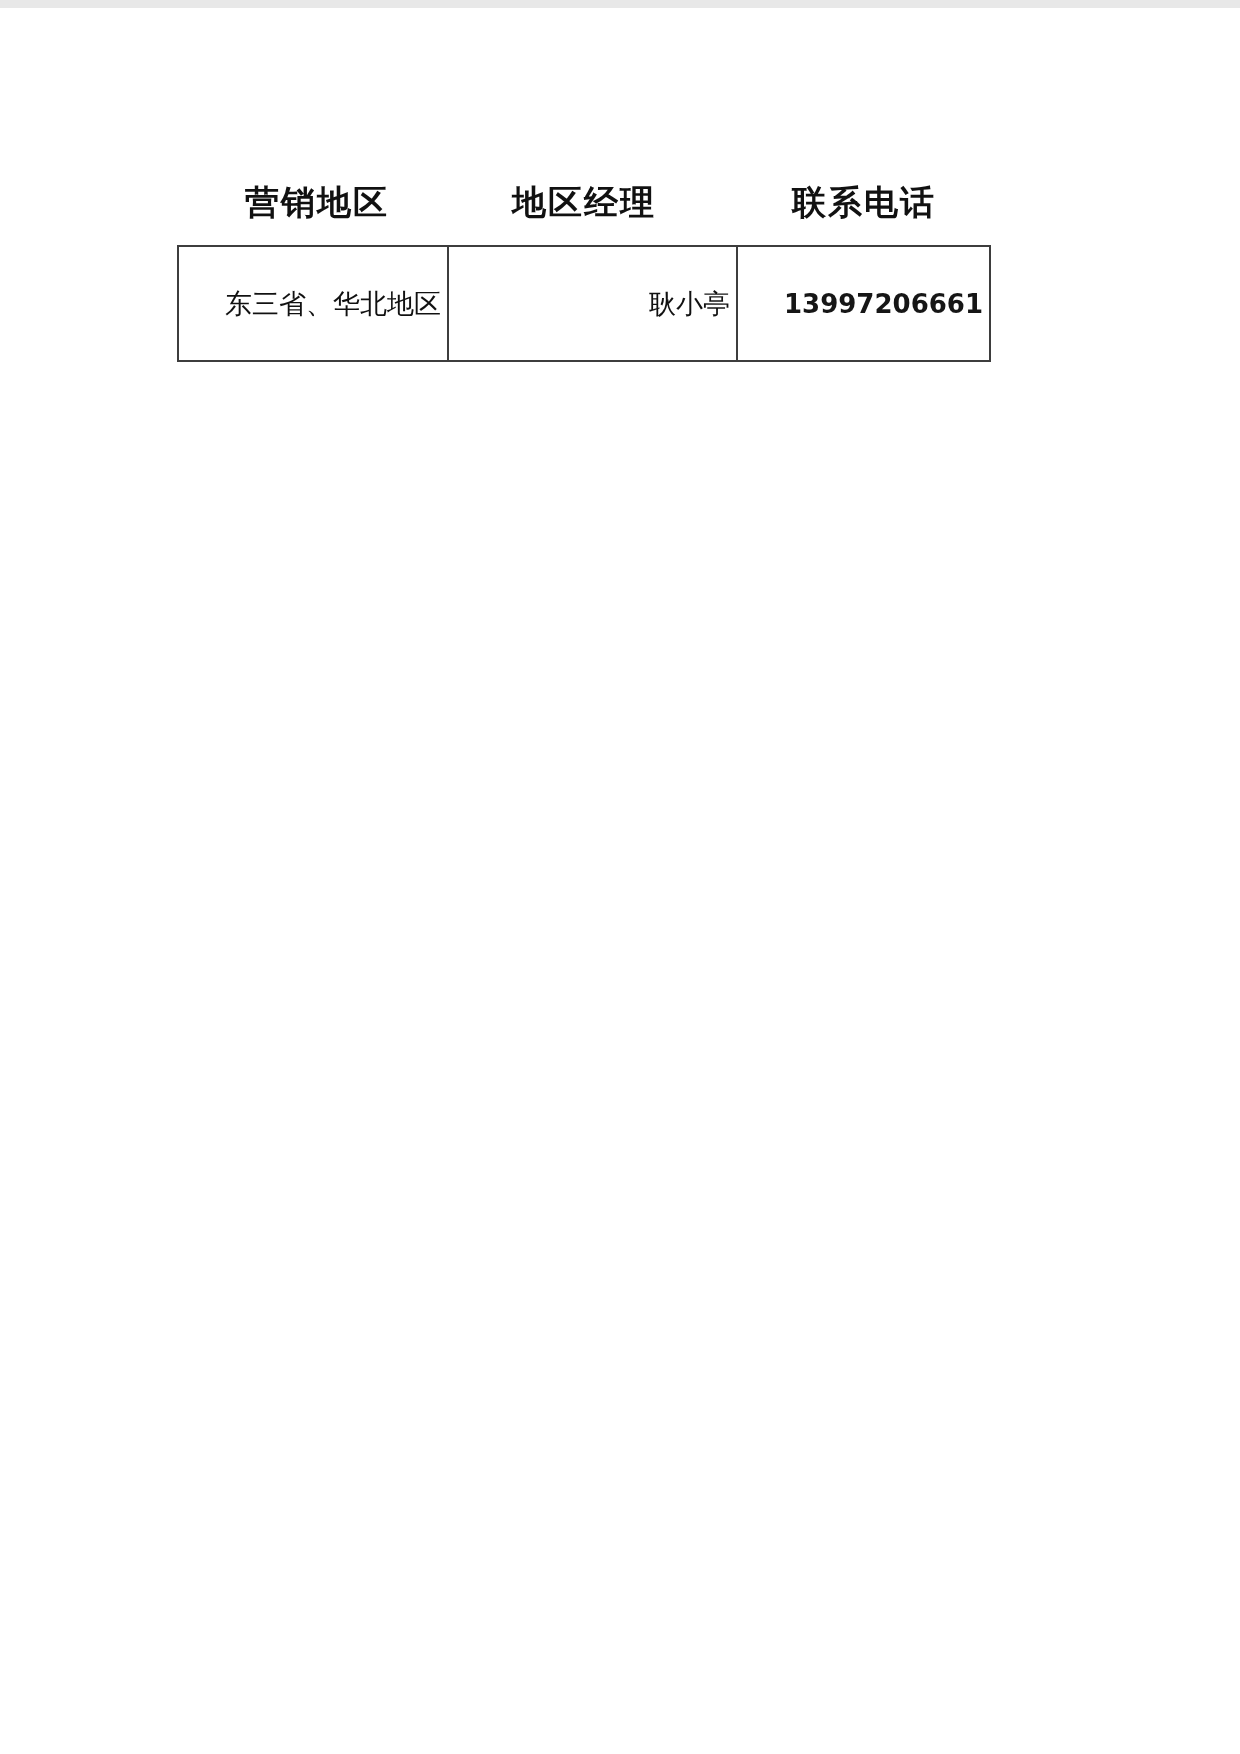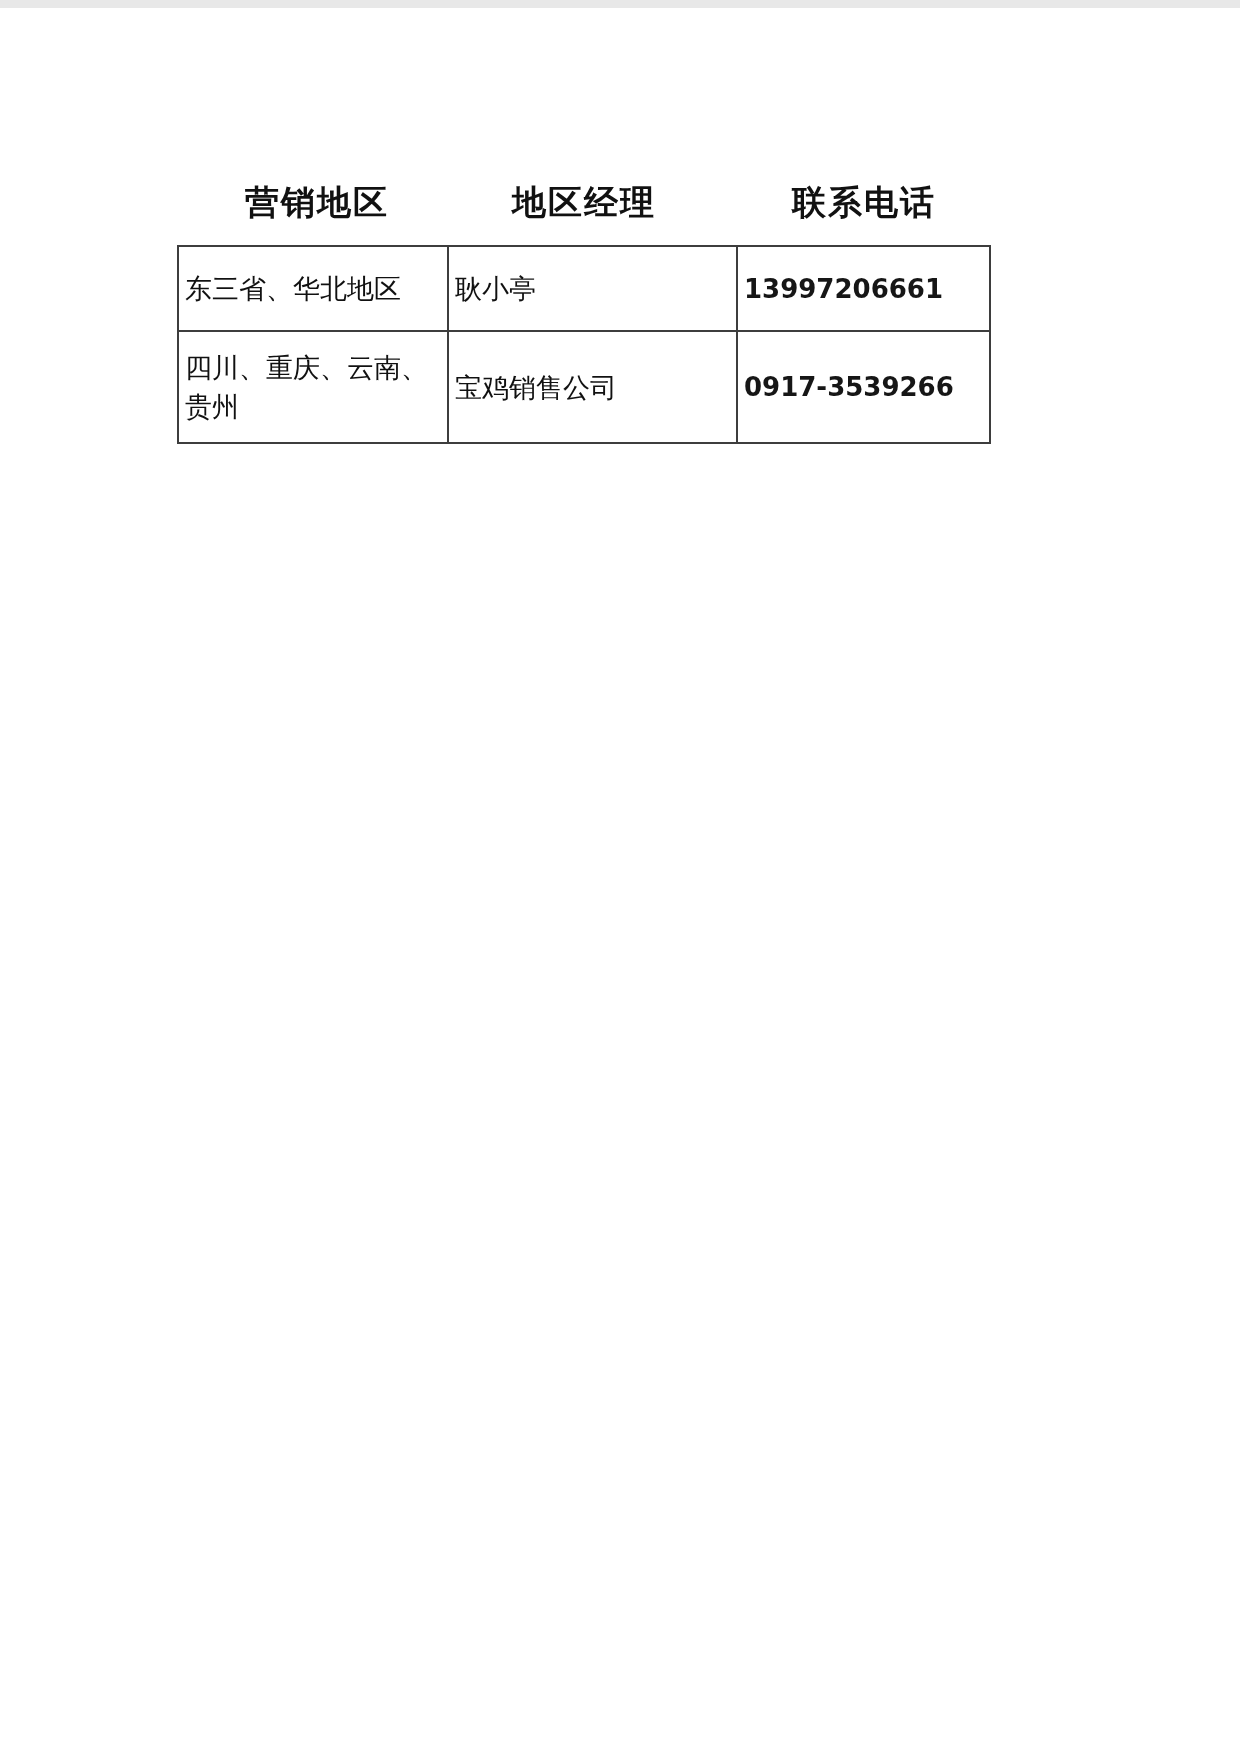--- a/index.html
+++ b/index.html
@@ -34,24 +34,24 @@
     top: 237px;
     width: 812px;
     border-collapse: collapse;
     table-layout: fixed;
   }
   table.contact-table col.c-region  { width: 270px; }
   table.contact-table col.c-manager { width: 289px; }
   table.contact-table col.c-phone   { width: 253px; }
   table.contact-table td {
     border: 2px solid #3d3d3d;
-    height: 85px;
-    text-align: left;
+    height: 115px;
+    text-align: right;
     vertical-align: middle;
-    padding: 16px 6px;
+    padding: 4px 6px;
   }
   td.cell-region, td.cell-manager {
     font-size: 27px;
     line-height: 1.45;
     color: #111111;
   }
   td.cell-phone {
     font-family: "DejaVu Sans", "Liberation Sans", sans-serif;
     font-weight: 700;
     font-size: 26px;
@@ -86,29 +86,17 @@
             <div>耿小亭</div>
           </td>
       <td class="cell-phone">
             <div class="phone-line">13997206661</div>
           </td>
     </tr>
 
 
 
 
-    <tr>
-      <td class="cell-region">
-            <div class="region-line">四川、重庆、云南、</div>
-            <div class="region-line">贵州</div>
-          </td>
-      <td class="cell-manager">
-            <div>宝鸡销售公司</div>
-          </td>
-      <td class="cell-phone">
-            <div class="phone-line">0917-3539266</div>
-          </td>
-    </tr>
 
   </tbody>
   </table>
 
 </div>
 
 </body></html>

